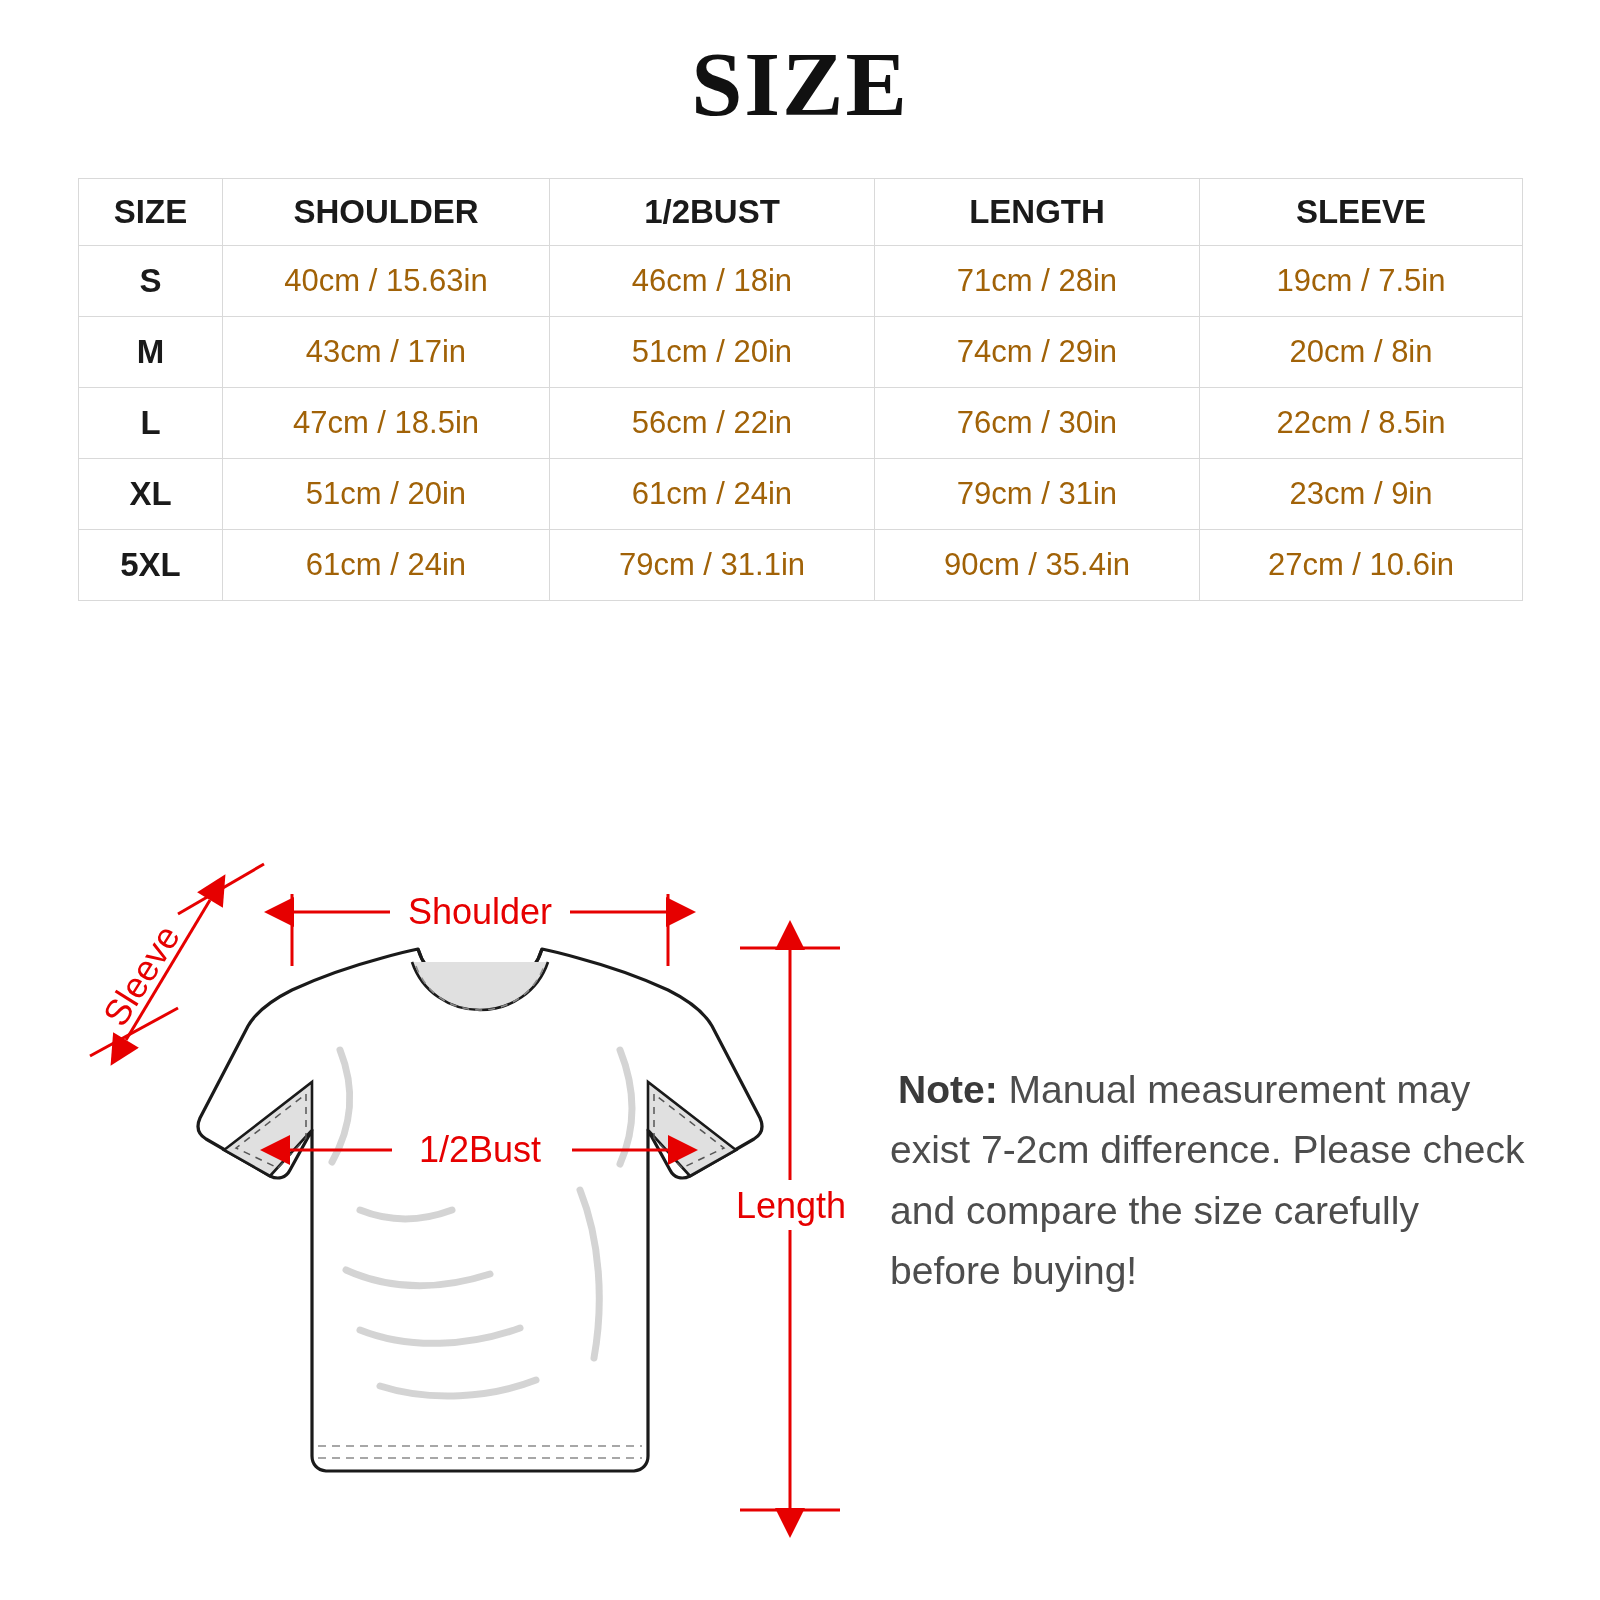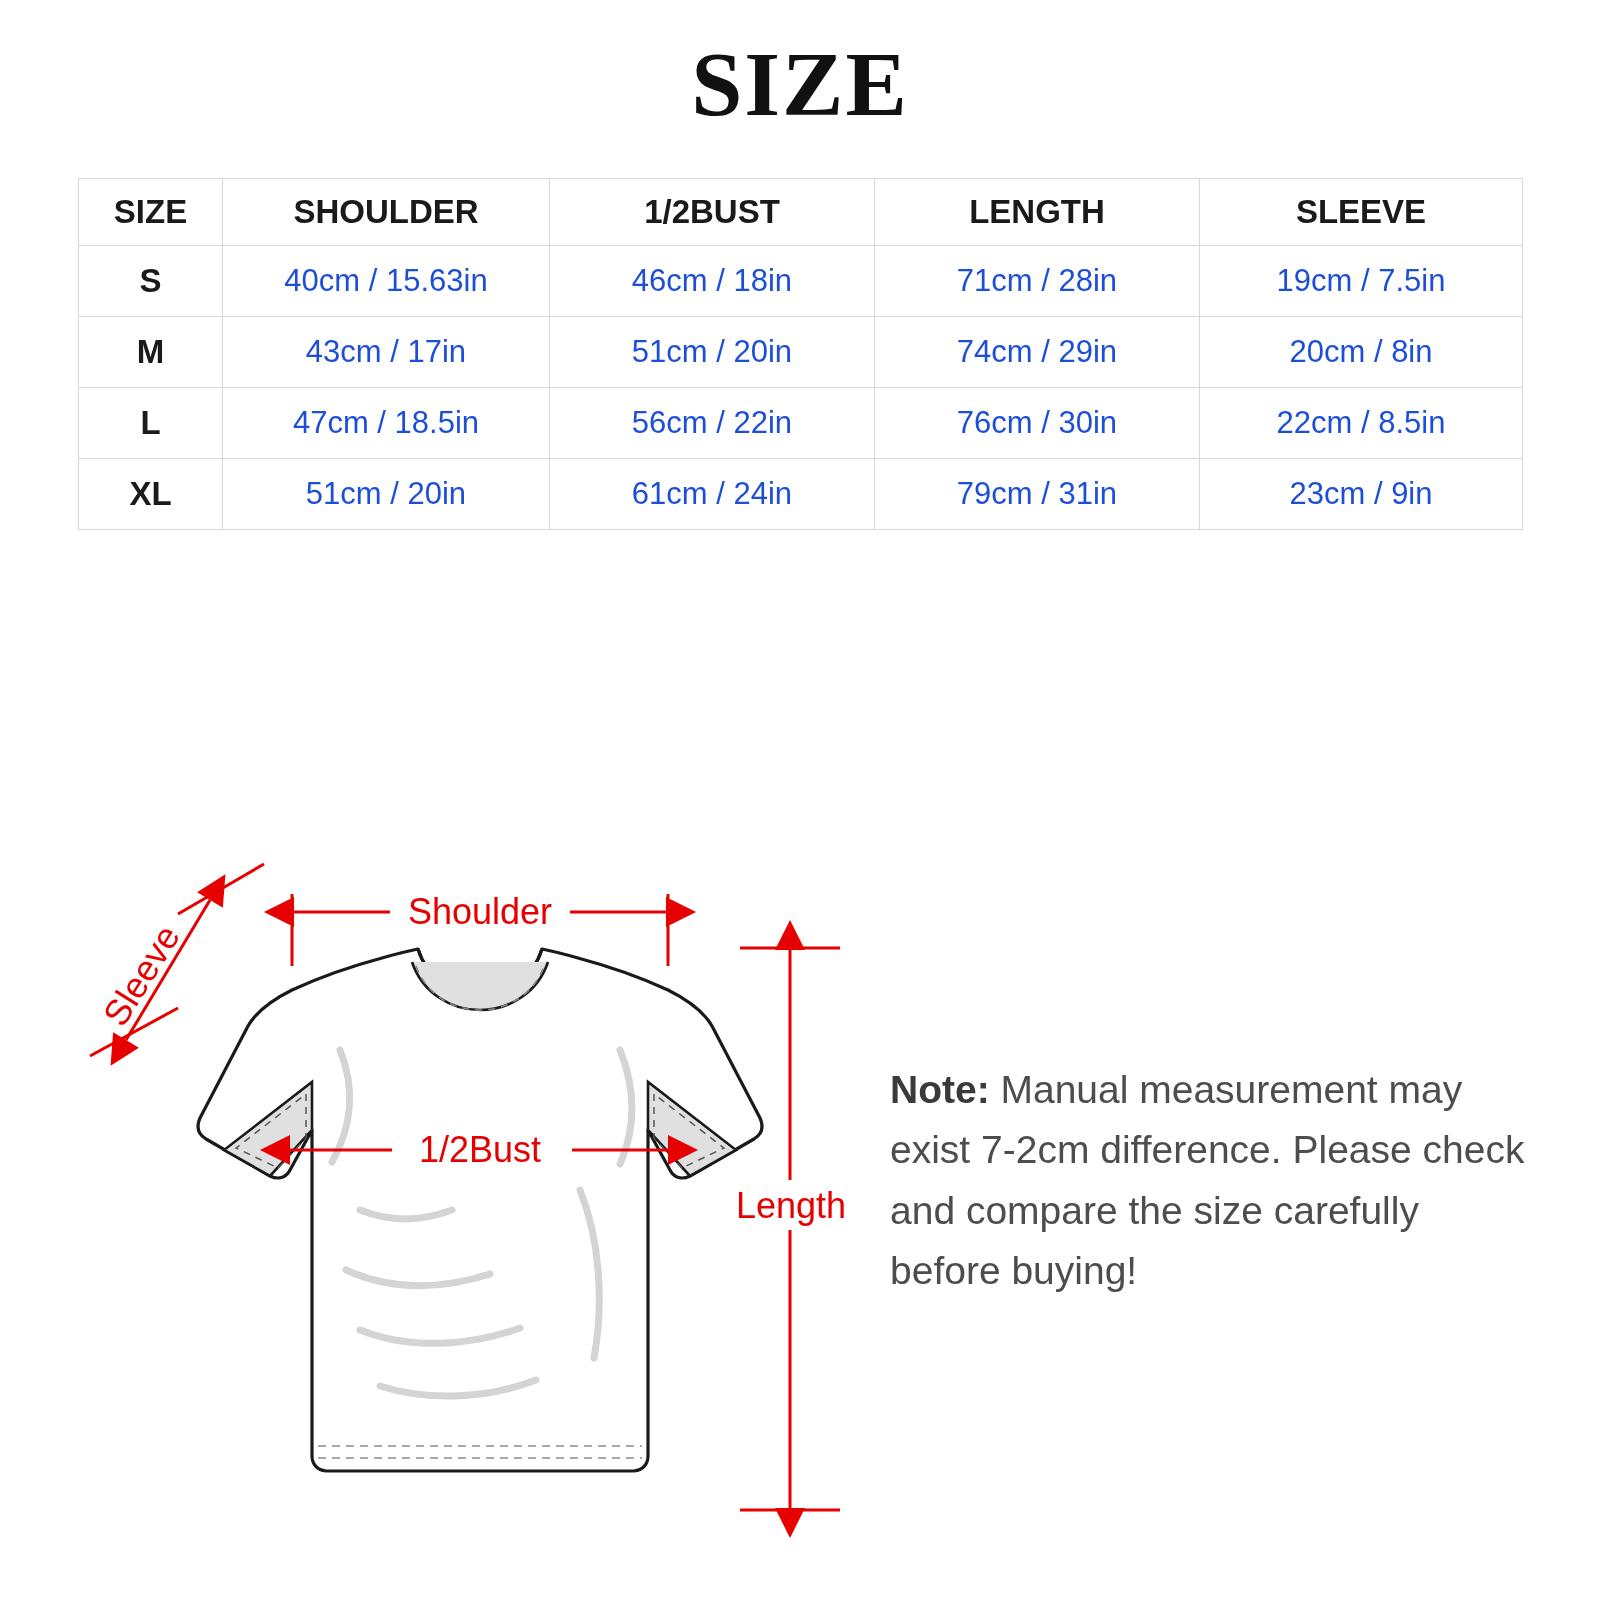--- a/index.html
+++ b/index.html
@@ -53,21 +53,21 @@
     height: 66px;
   }
   #size-table td.size-cell {
     font-size: 33px;
     font-weight: bold;
     color: #1a1a1a;
   }
   #size-table td.val-cell {
     font-size: 31px;
     font-weight: normal;
-    color: #1d4ed8;
+    color: #a16207;
   }
   col.c-size   { width: 144px; }
   col.c-sh     { width: 327px; }
   col.c-bust   { width: 325px; }
   col.c-len    { width: 325px; }
   col.c-slv    { width: 323px; }
 
   
   #illustration {
     position: absolute;
@@ -78,21 +78,21 @@
   }
   #note-block {
     position: absolute;
     left: 890px;
     top: 1060px;
     width: 650px;
     font-size: 39px;
     line-height: 1.55;
     color: #4d4d4d;
   }
-  #note-block b { color: #3a3a3a; }
+  #note-block b { color: #3a3a3a; margin-left: 8px; }
 </style>
 </head>
 <body>
 
 <div id="size-title">SIZE</div>
 
 <table id="size-table">
   <colgroup>
     <col class="c-size">
       <col class="c-sh">
@@ -130,20 +130,27 @@
       <td class="val-cell">56cm / 22in</td>
       <td class="val-cell">76cm / 30in</td>
       <td class="val-cell">22cm / 8.5in</td>
     </tr>
     <tr>
       <td class="size-cell">XL</td>
       <td class="val-cell">51cm / 20in</td>
       <td class="val-cell">61cm / 24in</td>
       <td class="val-cell">79cm / 31in</td>
       <td class="val-cell">23cm / 9in</td>
+    </tr>
+    <tr>
+      <td class="size-cell">5XL</td>
+      <td class="val-cell">61cm / 24in</td>
+      <td class="val-cell">79cm / 31.1in</td>
+      <td class="val-cell">90cm / 35.4in</td>
+      <td class="val-cell">27cm / 10.6in</td>
     </tr>
   </tbody>
 </table>
 
 <div id="illustration">
   <svg width="800" height="700" viewBox="0 0 800 700" xmlns="http://www.w3.org/2000/svg">
     <defs>
       <marker id="arrL" markerWidth="12" markerHeight="12" refX="10" refY="5" orient="auto">
         <path d="M10,0 L0,5 L10,10 z" fill="#e60000"></path>
       </marker>

